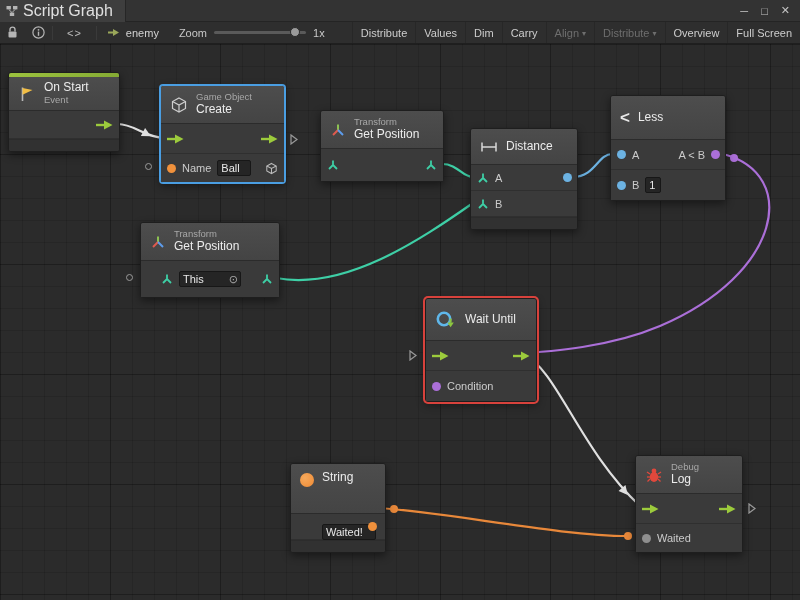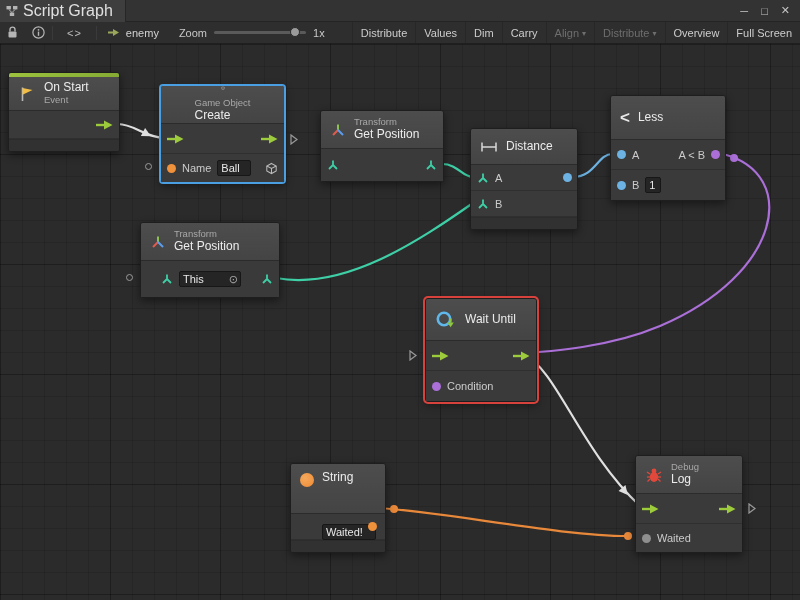--- a/index.html
+++ b/index.html
@@ -179,21 +179,21 @@
         <span class="spacer"></span>
         <svg width="17" height="10" viewBox="0 0 17 10">
           <path d="M0 5 H8" stroke="#9ccb3c" stroke-width="2.4"></path>
             <path d="M8 0.5 L16.5 5 L8 9.5 Z" fill="#9ccb3c"></path>
         </svg>
       </div>
       <div class="nfoot"></div>
     </div>
 
     <div class="node selected" style="left:160px; top:41px; width:125px;">
-      <div class="nhead" style="height:38px;flex-direction:column;">
+      <div class="nhead" style="height:38px;">
         <svg width="18" height="18" viewBox="0 0 18 18" fill="none" stroke="#cfcfcf" stroke-width="1.2">
           <path d="M9 2 L15.5 5.5 V12.5 L9 16 L2.5 12.5 V5.5 Z"></path>
           <path d="M2.5 5.5 L9 9 L15.5 5.5 M9 9 V16"></path>
         </svg>
         <div class="htxt">
           <div class="hcat">Game Object</div>
           <div class="htitle">Create</div>
         </div>
       </div>
       <div class="row" style="height:30px;">

